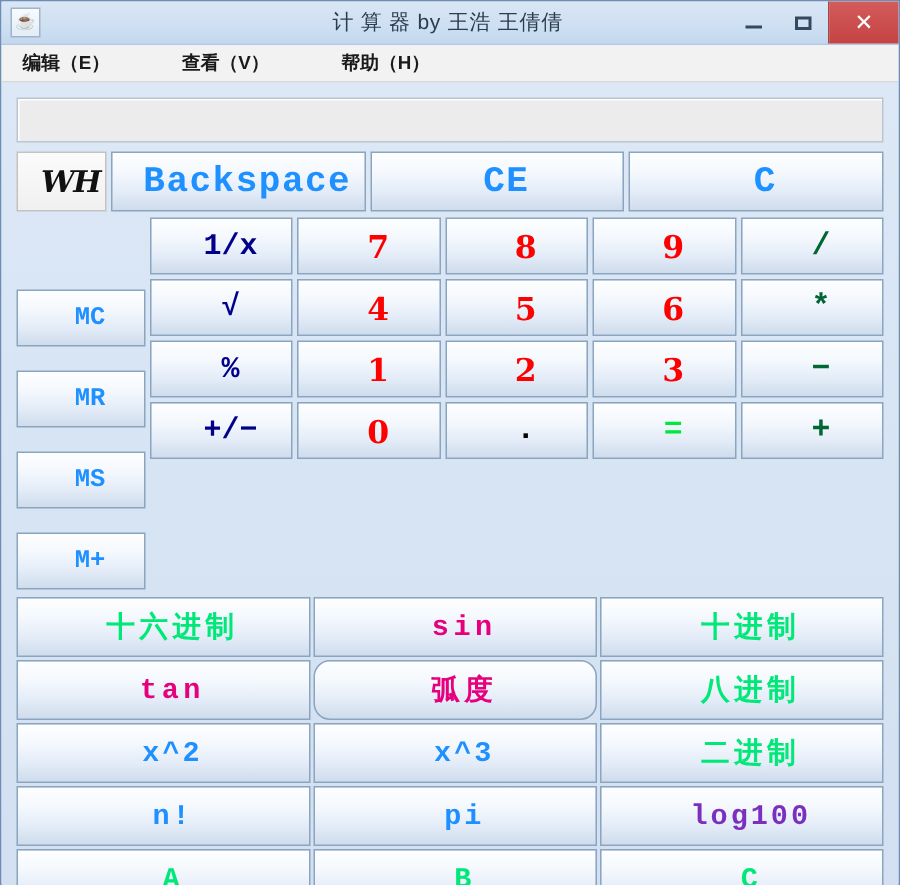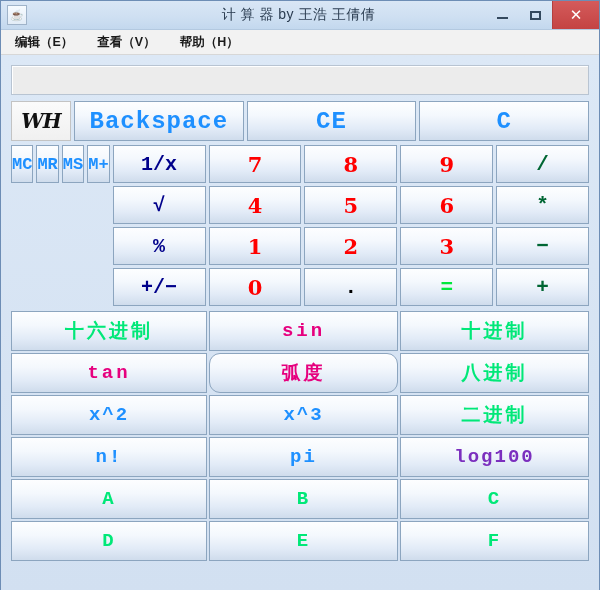--- a/index.html
+++ b/index.html
@@ -86,20 +86,21 @@
   }
 
   
   .menubar {
     height: 24px;
     background: #f2f2f2;
     border-bottom: 1px solid #d7d7d7;
     display: flex;
     align-items: center;
     padding-left: 6px;
+    gap: 24px;
   }
   .menu-item {
     font-size: 12.5px;
     color: #1a1a1a;
     font-weight: bold;
     padding: 2px 8px;
     margin-right: 8px;
     white-space: nowrap;
   }
 
@@ -135,20 +136,21 @@
     border: 1px solid #8ca5bf;
     background: linear-gradient(to bottom, #fdfeff 0%, #f4f8fd 35%, #e2ebf7 70%, #cfdcec 100%);
     display: flex;
     align-items: center;
     justify-content: center;
     font-family: "Liberation Mono", monospace;
     font-weight: bold;
     user-select: none;
     overflow: hidden;
     white-space: nowrap;
+    padding-left: 12px;
   }
 
   
   .toprow {
     display: flex;
     gap: 3px;
     margin: 0 2px 4px 2px;
     height: 40px;
   }
   .logo-btn {
@@ -167,22 +169,23 @@
 
   
   .keypad {
     display: flex;
     gap: 3px;
     margin: 0 2px 5px 2px;
   }
   .mem-col {
     flex: 0 0 86px;
     display: flex;
-    flex-direction: row;
-    gap: 3px;
+    flex-direction: column;
+    gap: 16px;
+    margin-top: 48px;
   }
   .main-grid {
     flex: 1 1 0;
     display: grid;
     grid-template-columns: repeat(5, 1fr);
     grid-auto-rows: 38px;
     gap: 3px;
   }
   .mem-col .btn { height: 38px; font-size: 17px; color: #1e90ff; }
 

